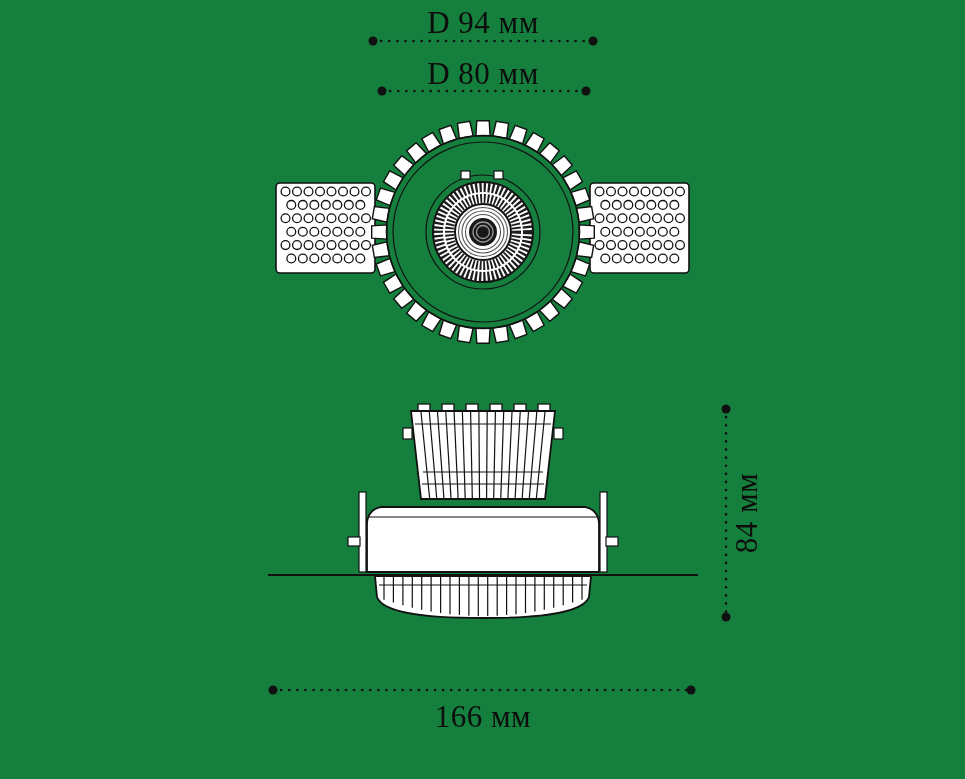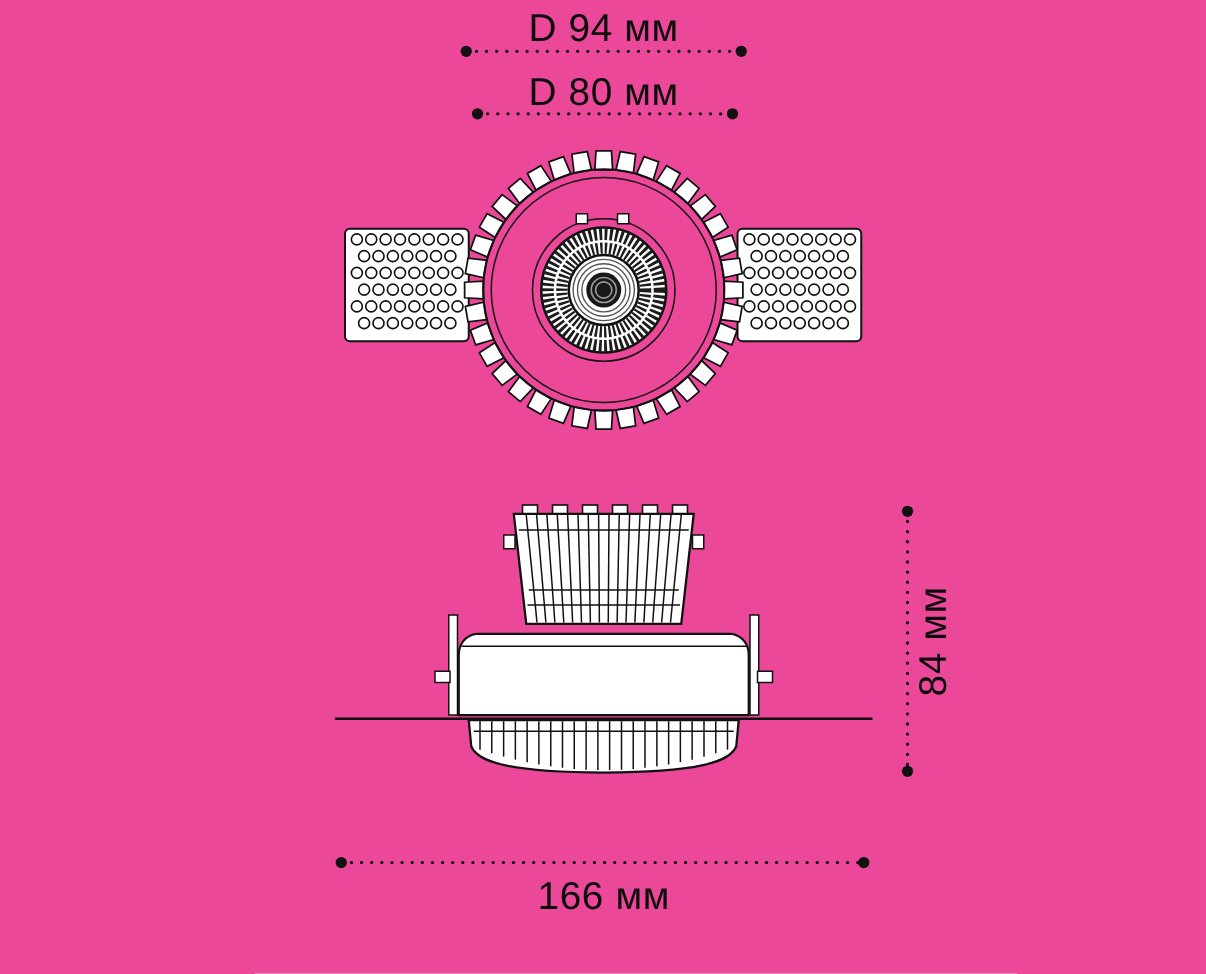--- a/index.html
+++ b/index.html
@@ -1,17 +1,17 @@
 <!DOCTYPE html>
 <html><head>
 <meta charset="utf-8">
 <style>
   html,body{margin:0;padding:0;background:#fff;}
-  .canvas{position:relative;width:965px;height:779px;background:#ec4899;
-          font-family:Liberation Sans, sans-serif;overflow:hidden;}
+  .canvas{position:relative;width:965px;height:779px;background:#15803d;
+          font-family:Liberation Serif, serif;overflow:hidden;}
   svg{display:block;}
   
   .dim{stroke:#111;stroke-width:2.6;stroke-linecap:round;stroke-dasharray:0.1 8;fill:none;}
   .dot{fill:#111;}
   .dimtext{font-size:31px;fill:#0d0d0d;font-weight:500;letter-spacing:.5px;}
   
   .plate{fill:#fff;stroke:#111;stroke-width:1.6;}
   .holes circle{fill:#fff;stroke:#111;stroke-width:1.3;}
   #gear-teeth polygon{fill:#fff;stroke:#111;stroke-width:1.4;}
   .ln12{stroke:#111;stroke-width:1.2;fill:none;}

